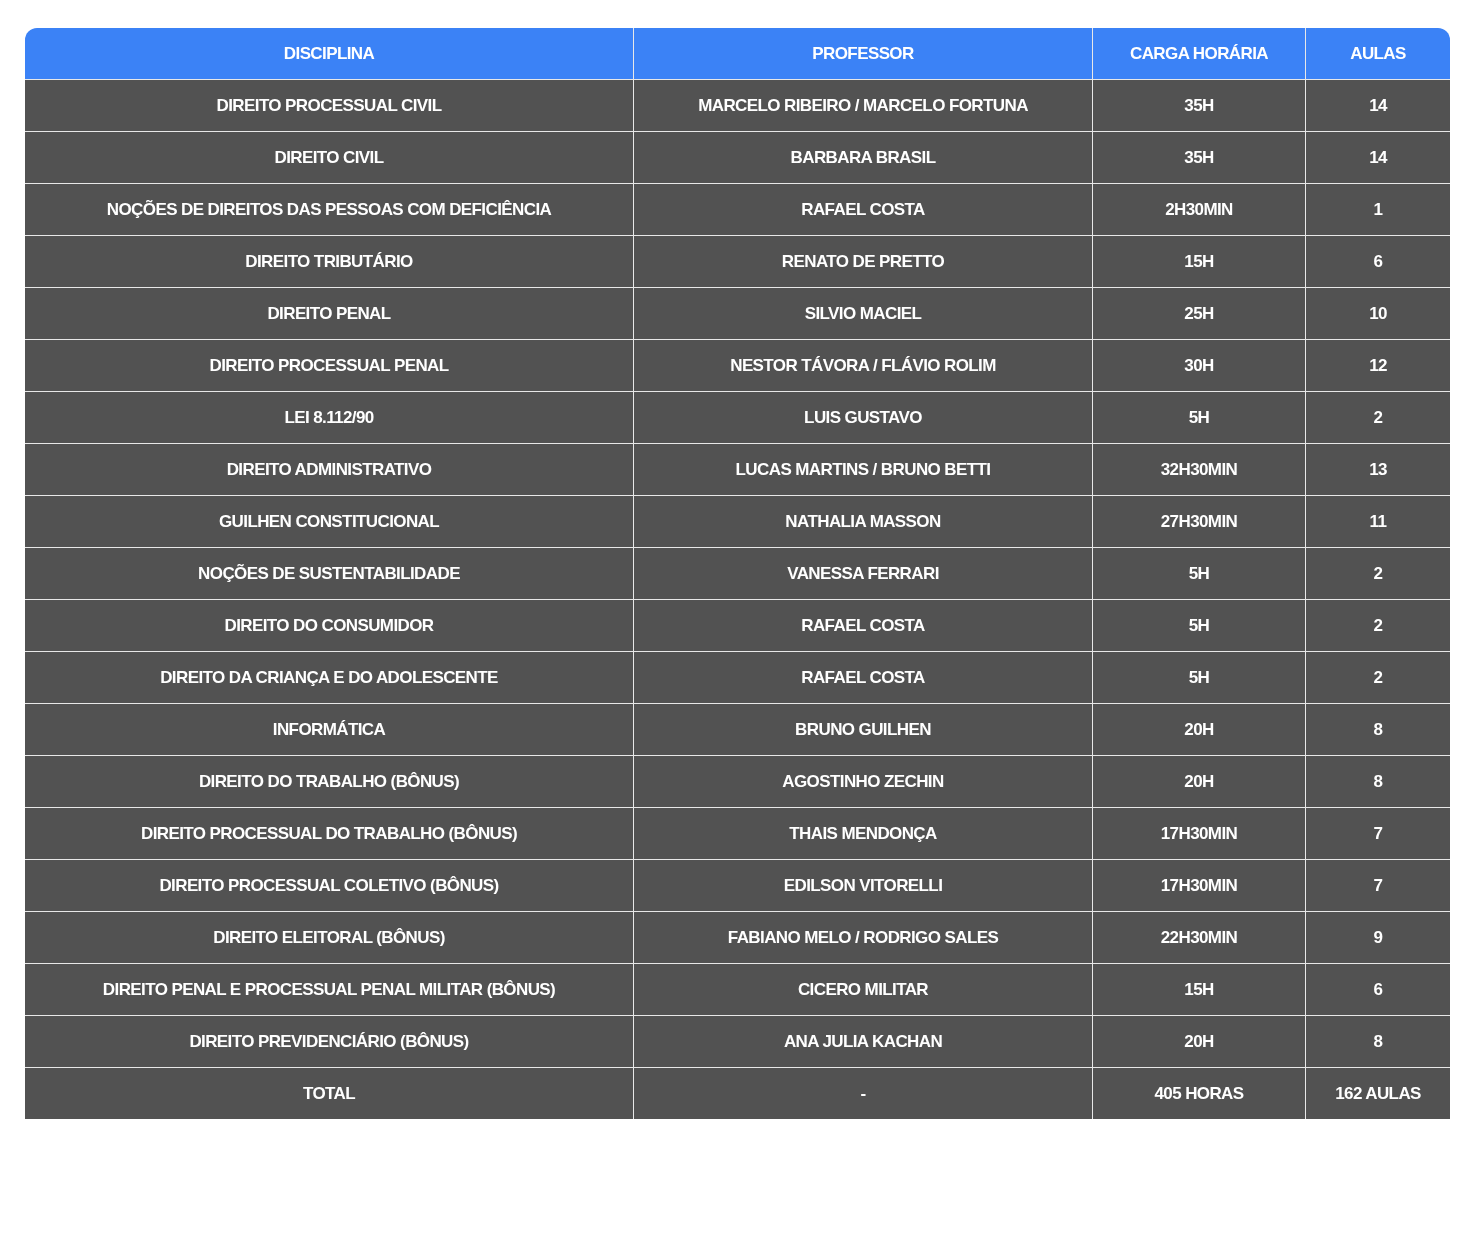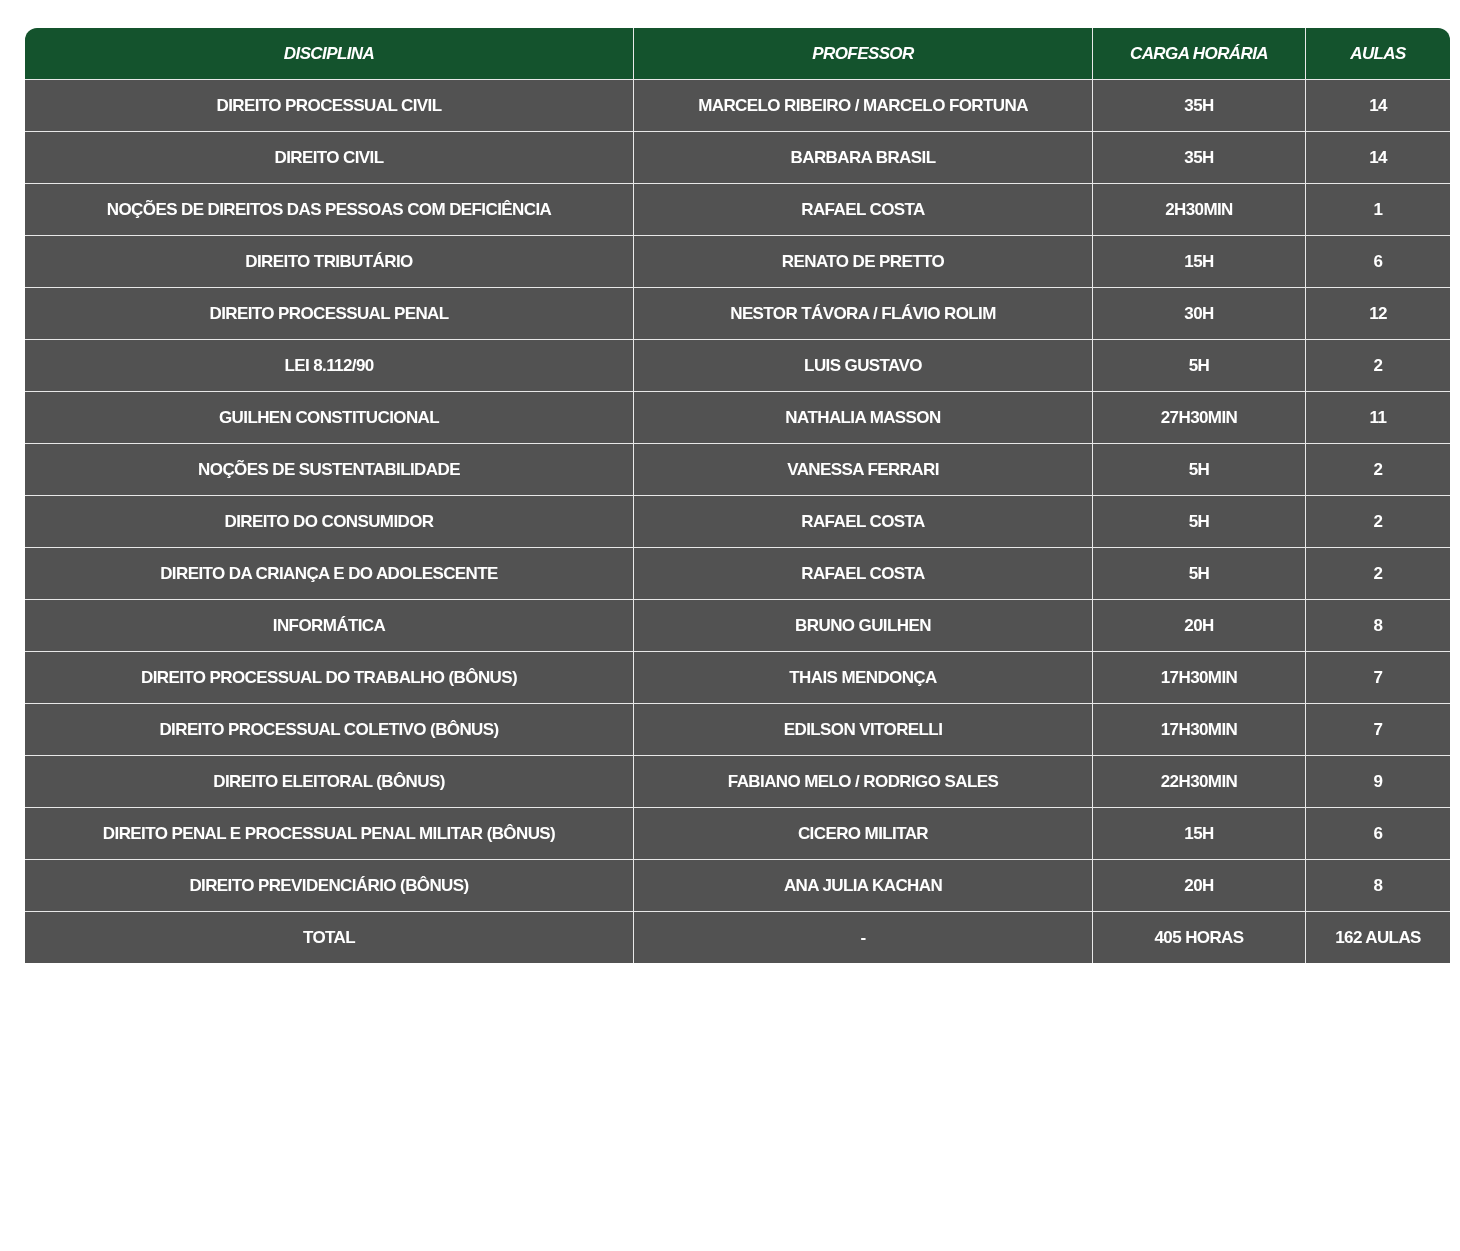--- a/index.html
+++ b/index.html
@@ -37,23 +37,22 @@
     font-size: 17px;
     letter-spacing: -0.6px;
     padding: 0;
     border-right: 1px solid #e8e8e8;
     border-bottom: 1px solid #e8e8e8;
     white-space: nowrap;
     overflow: hidden;
   }
   th:last-child, td:last-child { border-right: none; margin-top: 12px; }
   thead th {
-    background: #14532d;
+    background: #3b82f6;
     height: 51px;
-    font-style: italic;
   }
   thead th:first-child { border-top-left-radius: 12px; }
   thead th:last-child { border-top-right-radius: 12px; }
   tbody td {
     background: #525252;
     height: 51px;
   }
   tbody tr:last-child td { border-bottom: none; }
 </style>
 </head>
@@ -94,32 +93,44 @@
           <td>2H30MIN</td>
           <td>1</td>
         </tr>
       <tr>
           <td>DIREITO TRIBUTÁRIO</td>
           <td>RENATO DE PRETTO</td>
           <td>15H</td>
           <td>6</td>
         </tr>
       <tr>
+          <td>DIREITO PENAL</td>
+          <td>SILVIO MACIEL</td>
+          <td>25H</td>
+          <td>10</td>
+        </tr>
+      <tr>
           <td>DIREITO PROCESSUAL PENAL</td>
           <td>NESTOR TÁVORA / FLÁVIO ROLIM</td>
           <td>30H</td>
           <td>12</td>
         </tr>
       <tr>
           <td>LEI 8.112/90</td>
           <td>LUIS GUSTAVO</td>
           <td>5H</td>
           <td>2</td>
         </tr>
       <tr>
+          <td>DIREITO ADMINISTRATIVO</td>
+          <td>LUCAS MARTINS / BRUNO BETTI</td>
+          <td>32H30MIN</td>
+          <td>13</td>
+        </tr>
+      <tr>
           <td>GUILHEN CONSTITUCIONAL</td>
           <td>NATHALIA MASSON</td>
           <td>27H30MIN</td>
           <td>11</td>
         </tr>
       <tr>
           <td>NOÇÕES DE SUSTENTABILIDADE</td>
           <td>VANESSA FERRARI</td>
           <td>5H</td>
           <td>2</td>
@@ -132,20 +143,26 @@
         </tr>
       <tr>
           <td>DIREITO DA CRIANÇA E DO ADOLESCENTE</td>
           <td>RAFAEL COSTA</td>
           <td>5H</td>
           <td>2</td>
         </tr>
       <tr>
           <td>INFORMÁTICA</td>
           <td>BRUNO GUILHEN</td>
+          <td>20H</td>
+          <td>8</td>
+        </tr>
+      <tr>
+          <td>DIREITO DO TRABALHO (BÔNUS)</td>
+          <td>AGOSTINHO ZECHIN</td>
           <td>20H</td>
           <td>8</td>
         </tr>
       <tr>
           <td>DIREITO PROCESSUAL DO TRABALHO (BÔNUS)</td>
           <td>THAIS MENDONÇA</td>
           <td>17H30MIN</td>
           <td>7</td>
         </tr>
       <tr>

